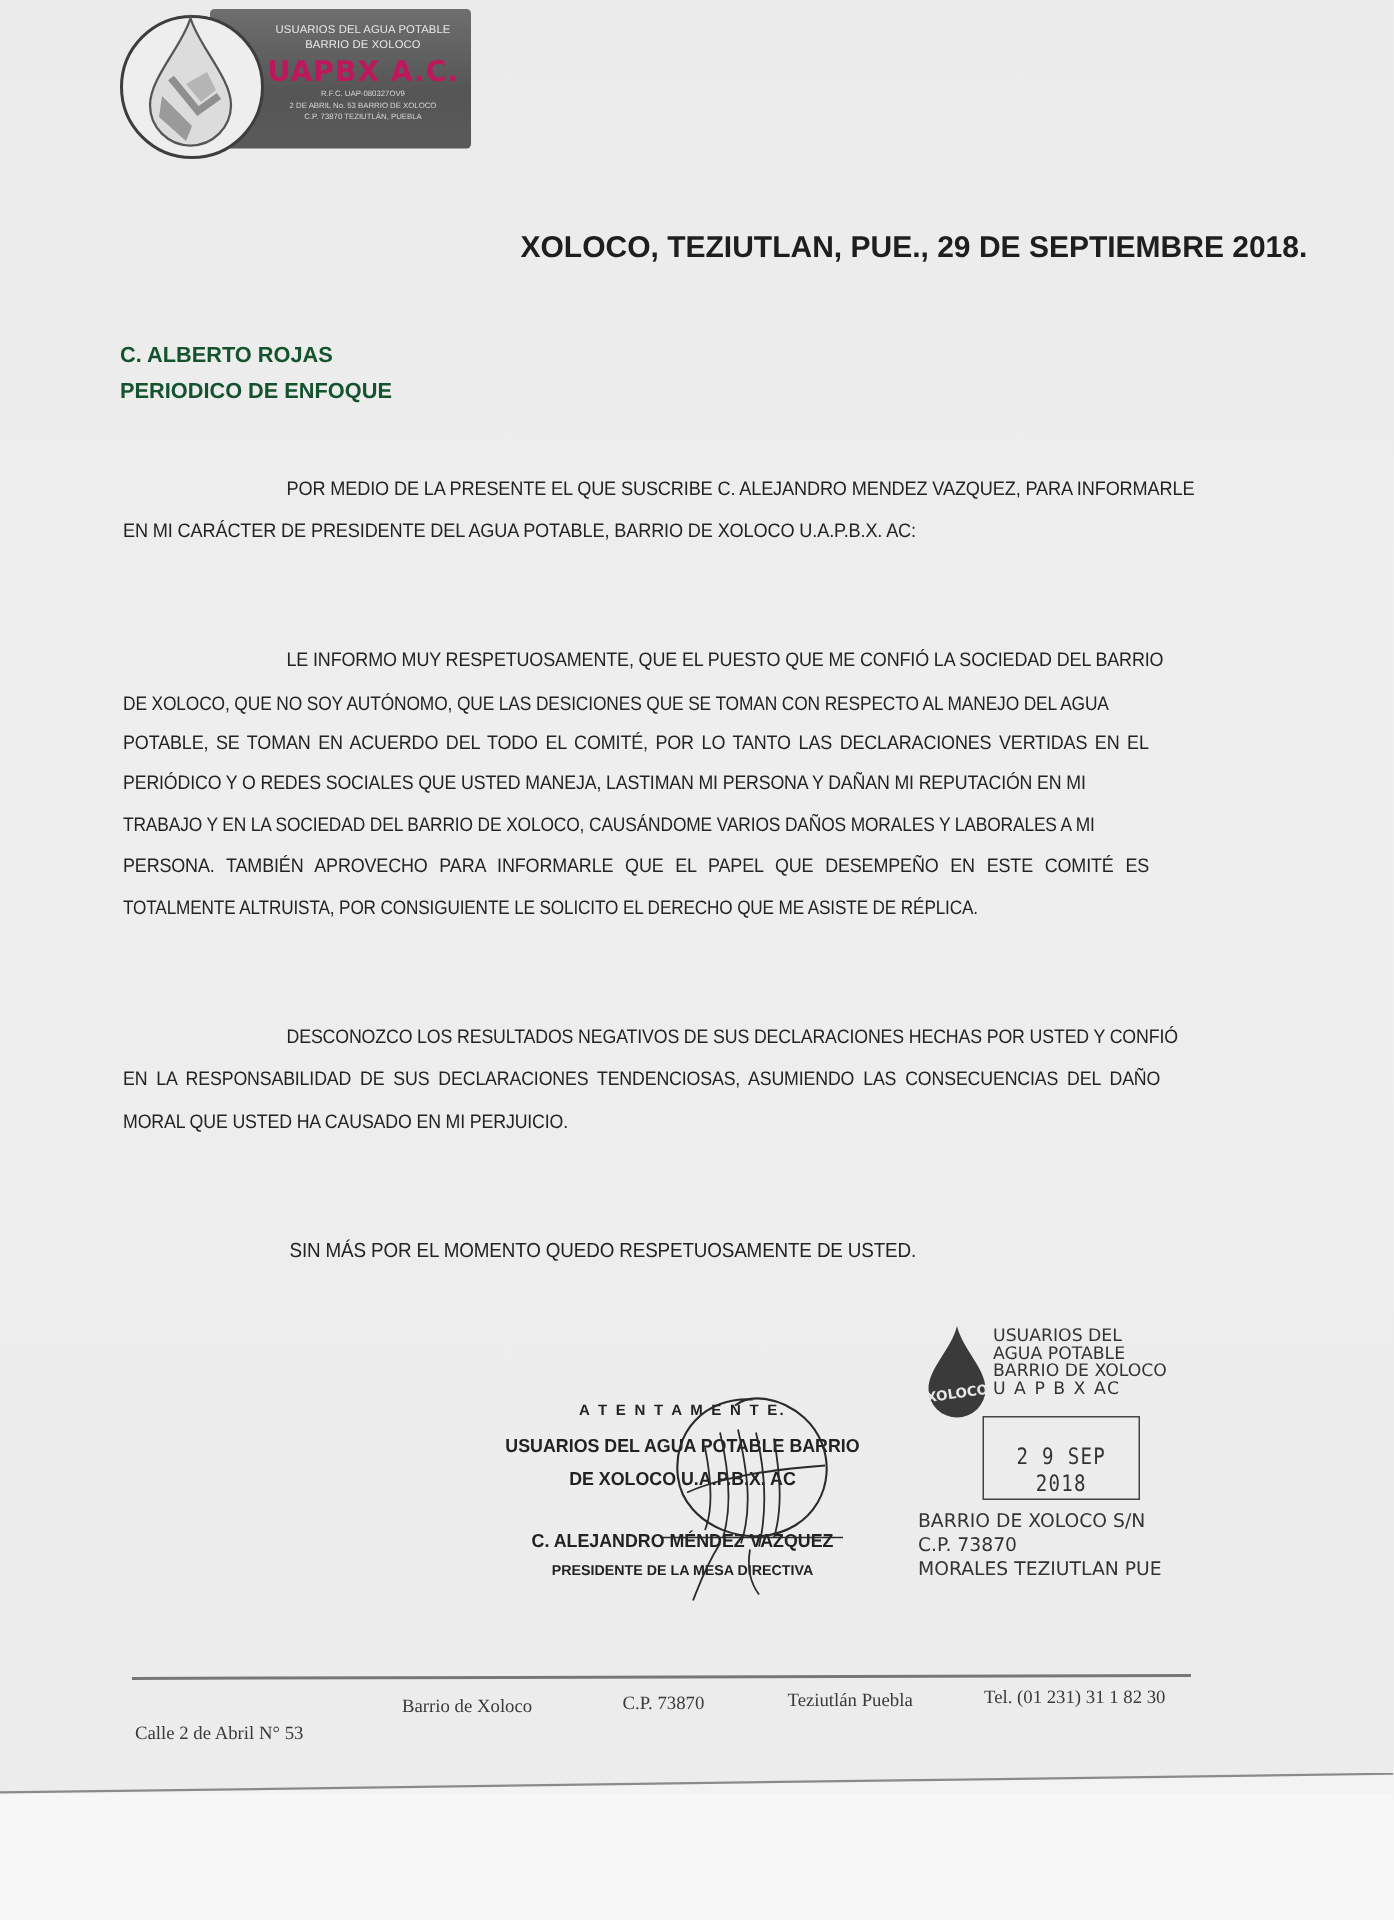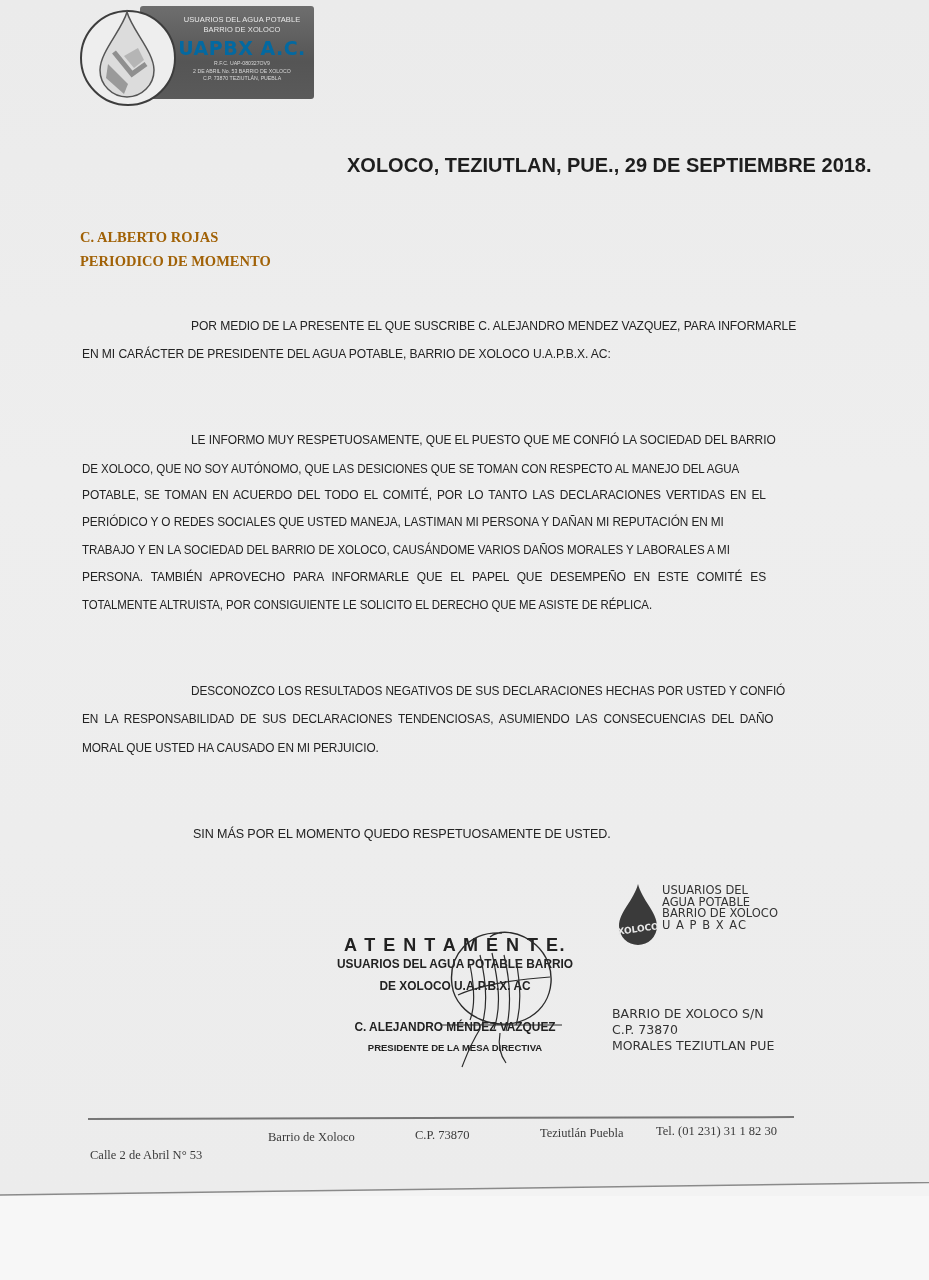--- a/index.html
+++ b/index.html
@@ -27,26 +27,26 @@
     background: linear-gradient(180deg, #6e6e6e, #555 60%, #5a5a5a);
     border-radius: 3px;
   }
   .logo-circle {
     position: absolute; left: 0; top: 4px; width: 92px; height: 92px; border-radius: 50%;
     border: 2px solid #3d3d3d; background: #eeeeee;
   }
   .logo-drop { position: absolute; left: 14px; top: 2px; }
   .logo-text { position: absolute; left: 92px; top: 9px; width: 140px; text-align: center; color: #e8e8e8; }
   .logo-l1, .logo-l2 { font-size: 7.5px; line-height: 10px; letter-spacing: 0.1px; }
-  .logo-big { font-family: "DejaVu Sans", sans-serif; font-weight: bold; font-size: 19px; line-height: 24px; margin-top: 1px; color: #0369a1; letter-spacing: 0.5px; text-align: center; }
+  .logo-big { font-family: "DejaVu Sans", sans-serif; font-weight: bold; font-size: 19px; line-height: 24px; margin-top: 1px; color: #be185d; letter-spacing: 0.5px; text-align: center; }
   .logo-s { font-size: 5.2px; line-height: 7.5px; color: #d8d8d8; }
 
   .t { position: absolute; white-space: nowrap; font-family: "Liberation Sans Narrow", "Liberation Sans", sans-serif; }
   .date { left: 347px; top: 154px; font-size: 20px; font-weight: bold; color: #1e1e1e; }
-  .addr { left: 80px; font-size: 14.5px; font-weight: bold; color: #a16207; font-family: Liberation Serif, serif; }
+  .addr { left: 80px; font-size: 14.5px; font-weight: bold; color: #14532d; }
   .body-line { font-size: 13px; color: #232323; transform-origin: left center; letter-spacing: -0.1px; }
 
   .sig-block { position: absolute; font-weight: bold; text-align: center; color: #222; }
   .signature { position: absolute; left: 440px; top: 925px; }
 
   
   .stamp { position: absolute; left: 612px; top: 880px; width: 200px; height: 180px; color: #333; font-family: "DejaVu Sans", sans-serif; }
   .stamp-drop { position: absolute; left: 4px; top: 2px; }
   .stamp-head { position: absolute; left: 50px; top: 5px; width: 150px; font-size: 11.5px; line-height: 11.5px; }
   .stamp-box { position: absolute; left: 43px; top: 64px; width: 103px; height: 54px; border: 1.5px solid #444; }
@@ -80,40 +80,40 @@
     <div class="logo-big">UAPBX A.C.</div>
     <div class="logo-s">R.F.C. UAP-080327OV9</div>
     <div class="logo-s">2 DE ABRIL No. 53 BARRIO DE XOLOCO</div>
     <div class="logo-s">C.P. 73870 TEZIUTLÁN, PUEBLA</div>
   </div>
 </div>
 
 <div class="t date">XOLOCO, TEZIUTLAN, PUE.,  29  DE SEPTIEMBRE 2018.</div>
 
 <div class="t addr" style="top:229px;">C.  ALBERTO ROJAS</div>
-<div class="t addr" style="top:253px;">PERIODICO  DE MOMENTO</div>
+<div class="t addr" style="top:253px;">PERIODICO  DE ENFOQUE</div>
 
 <div class="t body-line" style="left:191px; top:318px; transform:scaleX(0.93);">POR MEDIO DE LA PRESENTE EL QUE SUSCRIBE C. ALEJANDRO MENDEZ VAZQUEZ, PARA INFORMARLE</div>
 <div class="t body-line" style="left:82px; top:346px; transform:scaleX(0.93);">EN MI CARÁCTER DE PRESIDENTE DEL AGUA POTABLE, BARRIO DE XOLOCO U.A.P.B.X. AC:</div>
 
 <div class="t body-line" style="left:191px; top:432px; transform:scaleX(0.92);">LE INFORMO MUY RESPETUOSAMENTE, QUE EL PUESTO QUE ME CONFIÓ LA SOCIEDAD DEL BARRIO</div>
 <div class="t body-line" style="left:82px; top:461px; transform:scaleX(0.89);">DE XOLOCO, QUE NO SOY AUTÓNOMO, QUE LAS DESICIONES  QUE SE TOMAN CON RESPECTO AL MANEJO DEL AGUA</div>
 <div class="t body-line" style="left:82px; top:487px; transform:scaleX(0.92); word-spacing:2px;">POTABLE, SE TOMAN EN ACUERDO DEL TODO EL COMITÉ, POR LO TANTO LAS DECLARACIONES VERTIDAS EN EL</div>
 <div class="t body-line" style="left:82px; top:514px; transform:scaleX(0.91);">PERIÓDICO Y O REDES SOCIALES QUE USTED MANEJA, LASTIMAN MI PERSONA Y DAÑAN MI REPUTACIÓN EN MI</div>
 <div class="t body-line" style="left:82px; top:542px; transform:scaleX(0.89);">TRABAJO Y EN LA SOCIEDAD DEL BARRIO DE XOLOCO, CAUSÁNDOME  VARIOS DAÑOS MORALES Y LABORALES A MI</div>
 <div class="t body-line" style="left:82px; top:569px; transform:scaleX(0.92); word-spacing:5px;">PERSONA. TAMBIÉN APROVECHO PARA INFORMARLE QUE EL PAPEL QUE DESEMPEÑO EN ESTE COMITÉ ES</div>
 <div class="t body-line" style="left:82px; top:597px; transform:scaleX(0.88);">TOTALMENTE ALTRUISTA, POR CONSIGUIENTE LE SOLICITO EL DERECHO QUE ME ASISTE DE RÉPLICA.</div>
 
 <div class="t body-line" style="left:191px; top:683px; transform:scaleX(0.91);">DESCONOZCO LOS RESULTADOS NEGATIVOS DE SUS DECLARACIONES HECHAS POR USTED Y CONFIÓ</div>
 <div class="t body-line" style="left:82px; top:711px; transform:scaleX(0.91); word-spacing:3px;">EN LA RESPONSABILIDAD DE SUS DECLARACIONES TENDENCIOSAS, ASUMIENDO LAS CONSECUENCIAS DEL DAÑO</div>
 <div class="t body-line" style="left:82px; top:740px; transform:scaleX(0.91);">MORAL QUE USTED HA CAUSADO EN MI PERJUICIO.</div>
 
 <div class="t body-line" style="left:193px; top:826px; font-size:13.5px; transform:scaleX(0.93);">SIN MÁS POR EL MOMENTO QUEDO RESPETUOSAMENTE DE USTED.</div>
 
-<div class="sig-block" style="left:330px; top:935px; width:250px; font-size:18px; letter-spacing:1.5px;">A T E N T A M E N T E.</div>
+<div class="sig-block" style="left:330px; top:935px; width:250px; font-size:10px; letter-spacing:1.5px;">A T E N T A M E N T E.</div>
 <div class="sig-block" style="left:326px; top:957px; width:258px; font-size:12.5px; transform:scaleX(0.95);">USUARIOS DEL AGUA POTABLE BARRIO</div>
 <div class="sig-block" style="left:330px; top:979px; width:250px; font-size:12.5px; transform:scaleX(0.95);">DE XOLOCO U.A.P.B.X. AC</div>
 <div class="sig-block" style="left:330px; top:1020px; width:250px; font-size:12.5px; transform:scaleX(0.95);">C. ALEJANDRO MÉNDEZ VAZQUEZ</div>
 <div class="sig-block" style="left:330px; top:1042px; width:250px; font-size:9.5px;">PRESIDENTE DE LA MESA DIRECTIVA</div>
 
 <svg class="signature" width="130" height="145" viewBox="0 0 130 145">
   <path d="M62 8 C 30 6, 8 30, 12 60 C 16 92, 60 110, 90 92 C 116 76, 118 40, 96 20 C 80 6, 60 4, 50 12" fill="none" stroke="#2b2b2b" stroke-width="1.4"></path>
   <path d="M30 40 C 34 60, 36 80, 30 95 M40 30 C 46 55, 48 80, 42 100 M52 28 C 58 55, 62 80, 54 104 M64 30 C 70 55, 72 80, 66 106 M76 34 C 80 58, 82 80, 76 100" fill="none" stroke="#2b2b2b" stroke-width="1.2"></path>
   <path d="M18 70 C 40 60, 70 55, 110 52" fill="none" stroke="#2b2b2b" stroke-width="1.2"></path>
   <path d="M40 104 C 30 120, 26 132, 22 142 M60 108 C 58 120, 60 130, 66 138" fill="none" stroke="#2b2b2b" stroke-width="1.2"></path>
@@ -124,25 +124,28 @@
   <svg class="stamp-drop" width="44" height="66" viewBox="0 0 44 66">
     <path d="M22 2 C 18 18, 3 30, 3 44 A 19 19 0 0 0 41 44 C 41 30, 26 18, 22 2 Z" fill="#3a3a3a"></path>
     <text x="22" y="50" text-anchor="middle" font-family="DejaVu Sans" font-size="9" font-weight="bold" fill="#e8e8e8" transform="rotate(-8 22 46)">XOLOCO</text>
   </svg>
   <div class="stamp-head">
     <div>USUARIOS DEL</div>
     <div>AGUA POTABLE</div>
     <div>BARRIO DE XOLOCO</div>
     <div style="letter-spacing:1px;">U A P B X  AC</div>
   </div>
+  <div class="stamp-box">
+    <div class="stamp-date">2 9  SEP 2018</div>
+  </div>
   <div class="stamp-foot">
     <div>BARRIO DE XOLOCO S/N</div>
     <div>C.P. 73870</div>
     <div>MORALES  TEZIUTLAN  PUE</div>
   </div>
 </div>
 
 <div class="footer-rule"></div>
 <div class="foot" style="left:90px; top:1132px;margin-top:16px;">Calle 2 de Abril N° 53</div>
 <div class="foot" style="left:268px; top:1130px;">Barrio de Xoloco</div>
 <div class="foot" style="left:415px; top:1128px;">C.P. 73870</div>
-<div class="foot" style="left:540px; top:1126px;text-align:center;">Teziutlán Puebla</div>
+<div class="foot" style="left:525px; top:1126px;text-align:center;">Teziutlán Puebla</div>
 <div class="foot" style="left:656px; top:1124px;text-align:right;">Tel. (01 231) 31 1 82 30</div>
 
 </body></html>

